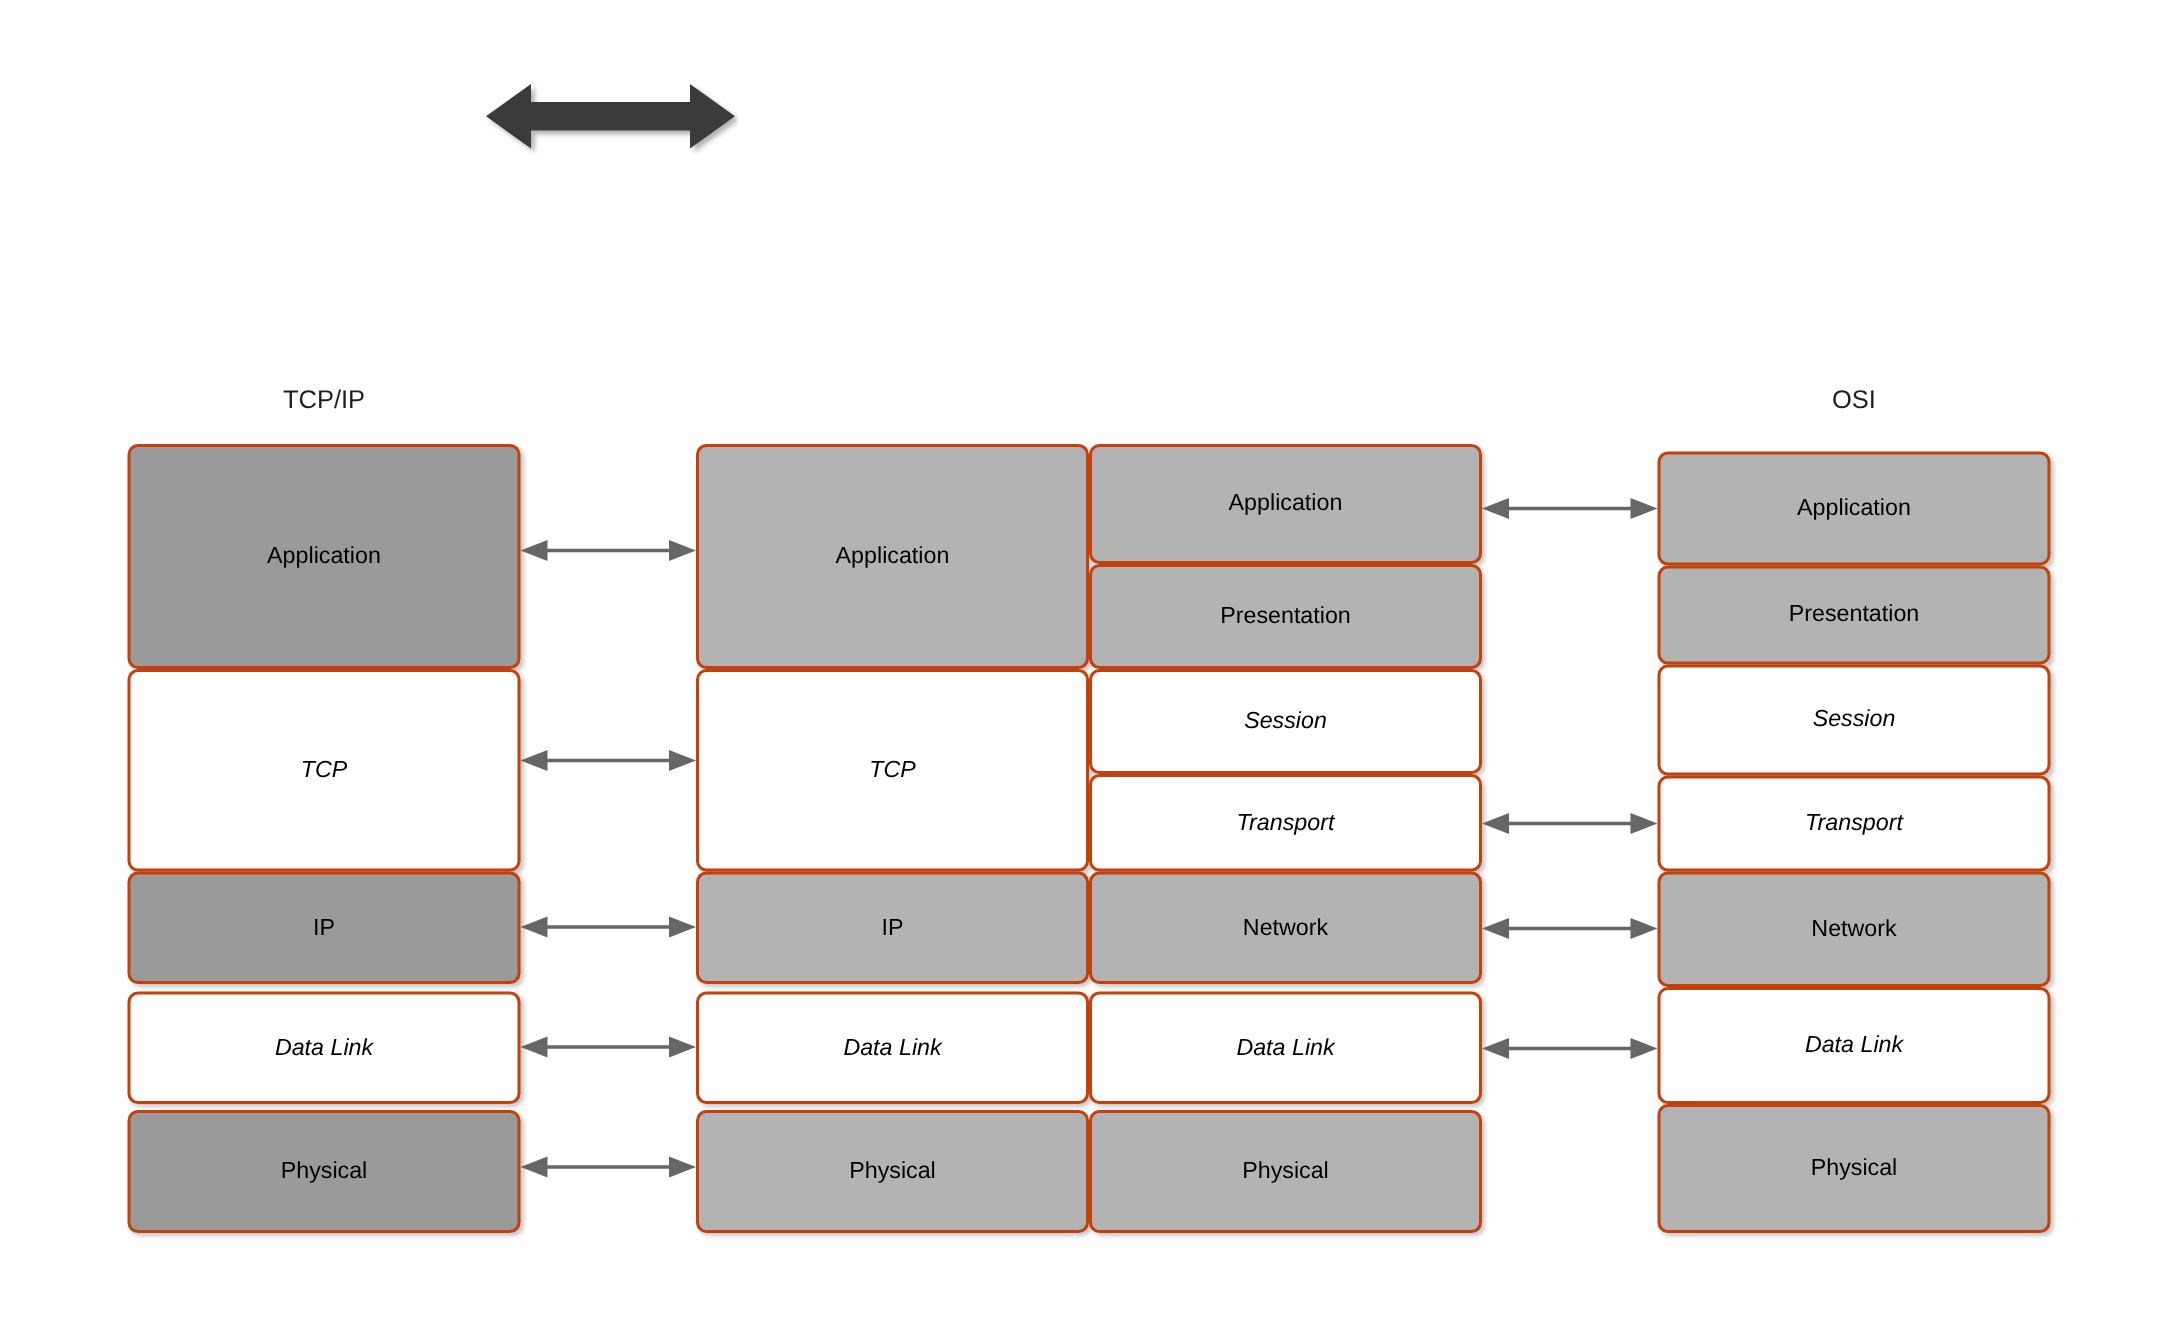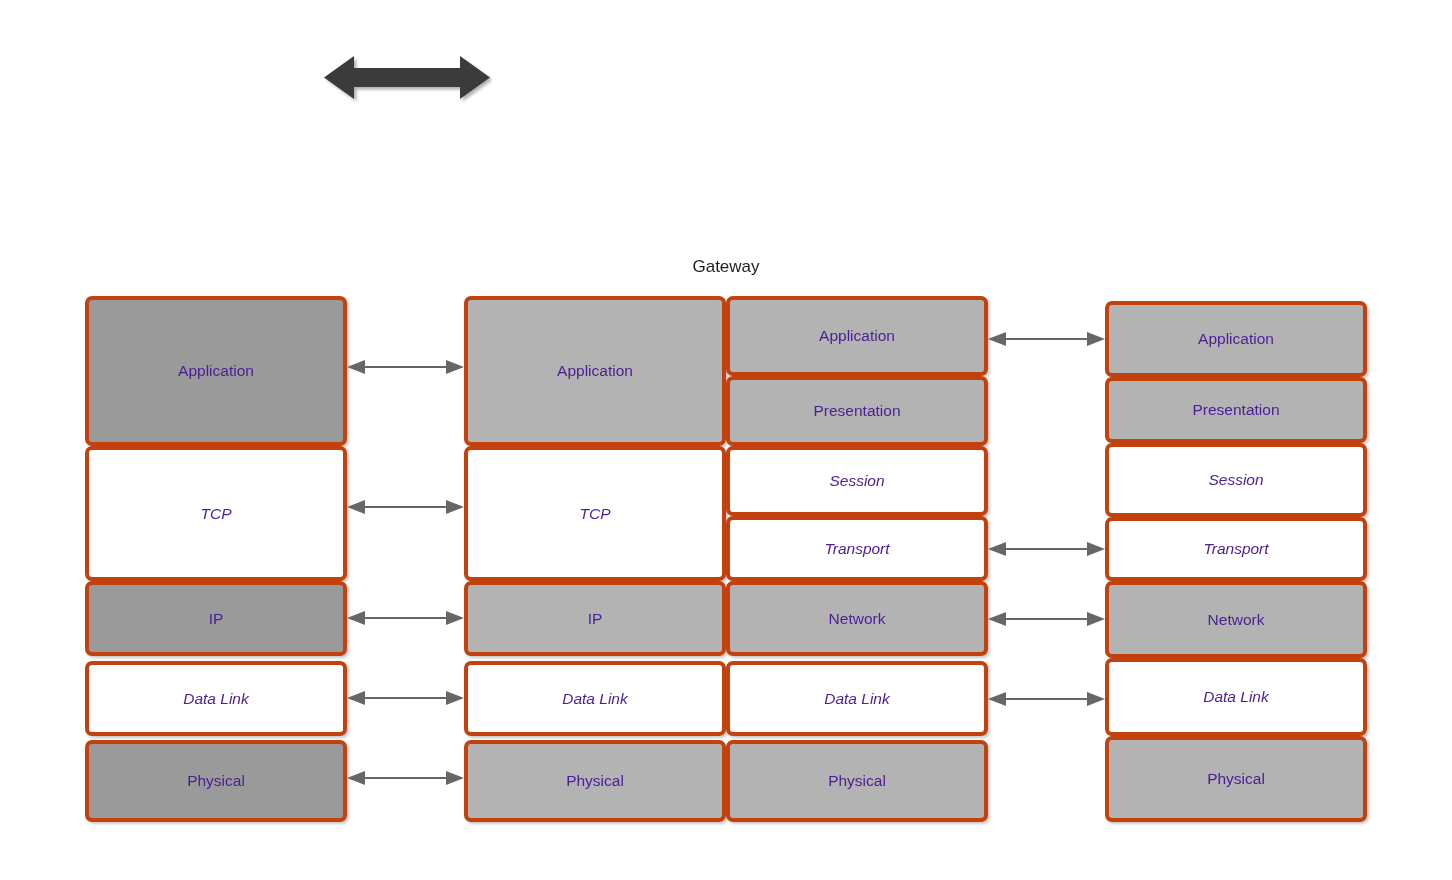--- a/index.html
+++ b/index.html
@@ -29,28 +29,28 @@
     font-size: 17px;
     line-height: 20px;
     text-align: center;
     color: #1f1f1f;
     white-space: nowrap;
   }
 
   
   .cell {
     position: absolute;
-    border: 4px solid #c2410c;
+    border: 2px solid #c2410c;
     border-radius: 7px;
     display: flex;
     align-items: center;
     justify-content: center;
     font-size: 15.5px;
     line-height: 18px;
-    color: #4c1d95;
+    color: #000000;
     box-shadow: 2px 2px 3px rgba(0,0,0,0.22);
     background: #ffffff;
     text-align: center;
   }
   .cell.dark  { background: #9a9a9a; }
   .cell.light { background: #b3b3b3; }
   .cell.white { background: #ffffff; font-style: italic; }
 
   
   .connector { position: absolute; }
@@ -64,21 +64,22 @@
     <svg width="170" height="55" viewBox="0 0 170 55" aria-hidden="true">
       <defs>
         <filter id="sh" x="-20%" y="-40%" width="150%" height="200%">
           <feDropShadow dx="2.5" dy="2.5" stdDeviation="1.6" flood-color="#000000" flood-opacity="0.30"></feDropShadow>
         </filter>
       </defs>
       <polygon filter="url(#sh)" fill="#3a3a3a" points="2,27.5 32,6 32,18 138,18 138,6 168,27.5 138,49 138,37 32,37 32,49"></polygon>
     </svg>
   </div>
 
-  <div class="col-title" style="left:464px; top:257px; width:524px;">Gateway</div>
+  <div class="col-title" style="left:85px; top:257px; width:262px;">TCP/IP</div>
+  <div class="col-title" style="left:1105px; top:257px; width:262px;">OSI</div>
 
   <div class="cell dark" style="left:85px;  top:296px; width:262px; height:150px;">Application</div>
   <div class="cell white" style="left:85px;  top:446px; width:262px; height:135px;">TCP</div>
   <div class="cell dark" style="left:85px;  top:581px; width:262px; height:75px;">IP</div>
   <div class="cell white" style="left:85px;  top:661px; width:262px; height:75px;">Data Link</div>
   <div class="cell dark" style="left:85px;  top:740px; width:262px; height:82px;">Physical</div>
 
   <div class="cell light" style="left:464px; top:296px; width:262px; height:150px;">Application</div>
   <div class="cell white" style="left:464px; top:446px; width:262px; height:135px;">TCP</div>
   <div class="cell light" style="left:464px; top:581px; width:262px; height:75px;">IP</div>

